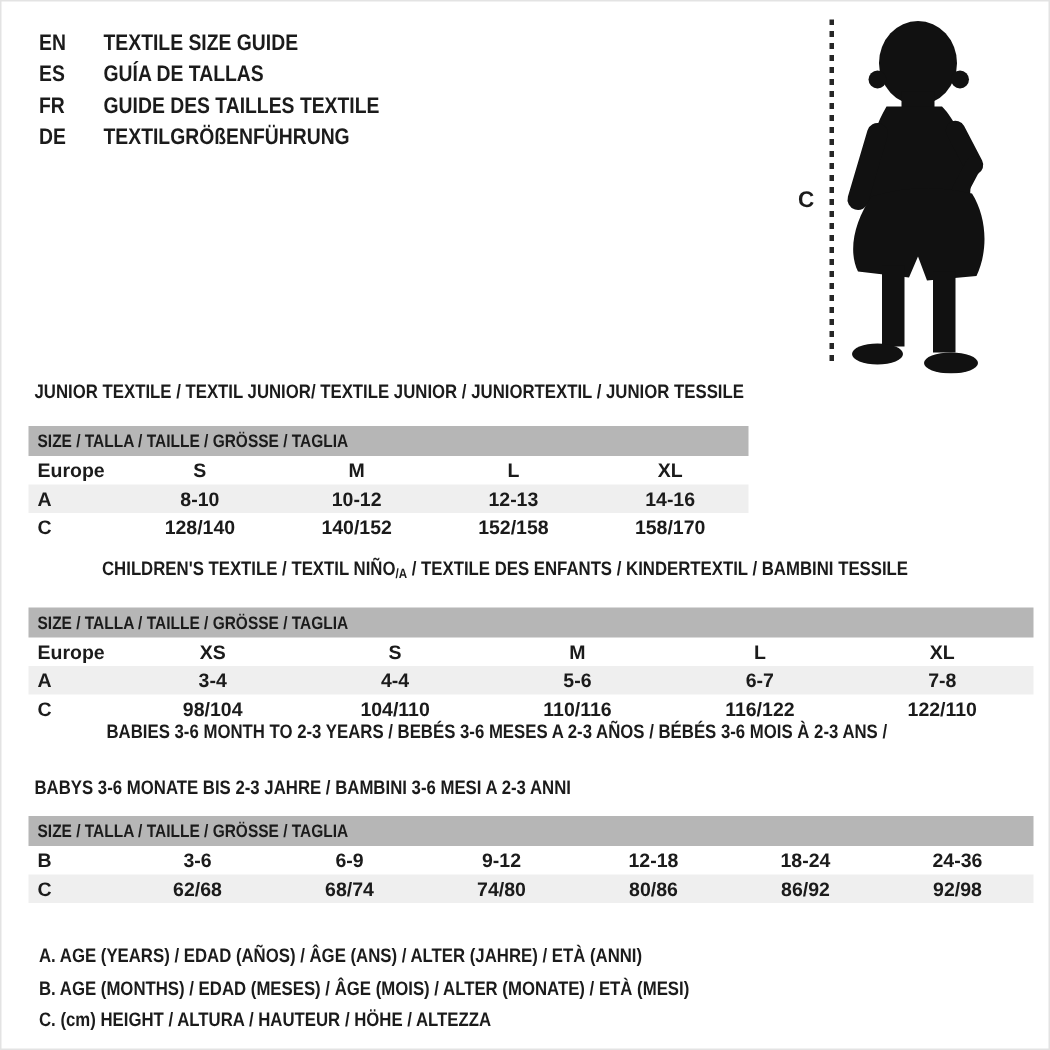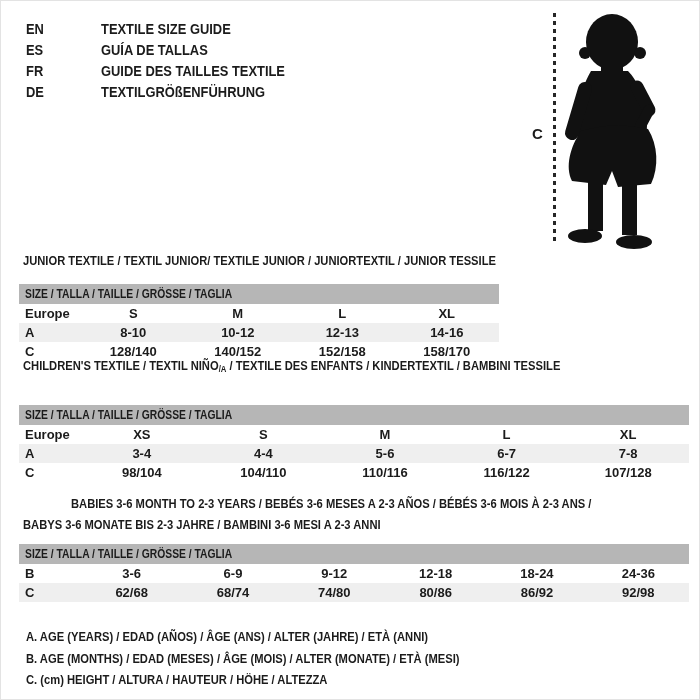--- a/index.html
+++ b/index.html
@@ -4,21 +4,21 @@
 <style>
   html,body{margin:0;padding:0;background:#fff;}
   #page{
     position:relative;width:700px;height:700px;background:#ffffff;
     font-family:"Liberation Sans",sans-serif;font-weight:700;color:#1b1b1b;
     overflow:hidden;border:1px solid #e3e3e3;box-sizing:border-box;
   }
   .cond{display:inline-block;transform:scaleX(0.86);transform-origin:0 50%;white-space:nowrap;}
   
   .langs{position:absolute;left:25px;top:17px;font-size:15px;line-height:21px;}
-  .lang-row{display:flex;gap:32px;}
+  .lang-row{display:flex;}
   .lang-code{width:43px;flex:0 0 43px;}
   
   .dotline{position:absolute;left:552px;top:12px;width:3px;height:231px;
     background:repeating-linear-gradient(to bottom,#262626 0 4px,transparent 4px 8px);}
   .height-label{position:absolute;left:531px;top:124px;font-size:15px;}
   .baby-svg{position:absolute;left:560px;top:8px;width:107px;height:240px;}
   
   .sec-title{position:absolute;left:22px;font-size:13px;line-height:14px;}
   .title-sub{font-size:9px;vertical-align:-2px;}
   
@@ -98,21 +98,21 @@
     </div>
     <div class="t-row">
       <span class="lbl">C</span>
       <span class="cell">128/140</span>
       <span class="cell">140/152</span>
       <span class="cell">152/158</span>
       <span class="cell">158/170</span>
     </div>
   </div>
 
-  <div class="sec-title" style="top:358px;">
+  <div class="sec-title" style="top:371px;margin-left:45px;">
     <span class="cond"><span>CHILDREN'S TEXTILE / TEXTIL NIÑO</span><span class="title-sub">/A</span><span> / TEXTILE DES ENFANTS / KINDERTEXTIL / BAMBINI TESSILE</span></span>
   </div>
   <div class="size-table" style="top:404px;width:670px;">
     <div class="size-bar">
       <span class="cond">SIZE / TALLA / TAILLE / GRÖSSE / TAGLIA</span>
     </div>
     <div class="t-row">
       <span class="lbl">Europe</span>
       <span class="cell">XS</span>
       <span class="cell">S</span>
@@ -127,25 +127,25 @@
       <span class="cell">5-6</span>
       <span class="cell">6-7</span>
       <span class="cell">7-8</span>
     </div>
     <div class="t-row">
       <span class="lbl">C</span>
       <span class="cell">98/104</span>
       <span class="cell">104/110</span>
       <span class="cell">110/116</span>
       <span class="cell">116/122</span>
-      <span class="cell">107/128</span>
+      <span class="cell">122/110</span>
     </div>
   </div>
 
-  <div class="sec-title" style="top:496px;padding-left:48px;">
+  <div class="sec-title" style="top:480px;padding-left:48px;">
     <span class="cond">BABIES 3-6 MONTH TO 2-3 YEARS / BEBÉS 3-6 MESES A 2-3 AÑOS / BÉBÉS 3-6 MOIS À 2-3 ANS /</span>
   </div>
   <div class="sec-title" style="top:517px;">
     <span class="cond">BABYS 3-6 MONATE BIS 2-3 JAHRE / BAMBINI 3-6 MESI A 2-3 ANNI</span>
   </div>
   <div class="size-table" style="top:543px;width:670px;">
     <div class="size-bar">
       <span class="cond">SIZE / TALLA / TAILLE / GRÖSSE / TAGLIA</span>
     </div>
     <div class="t-row">

